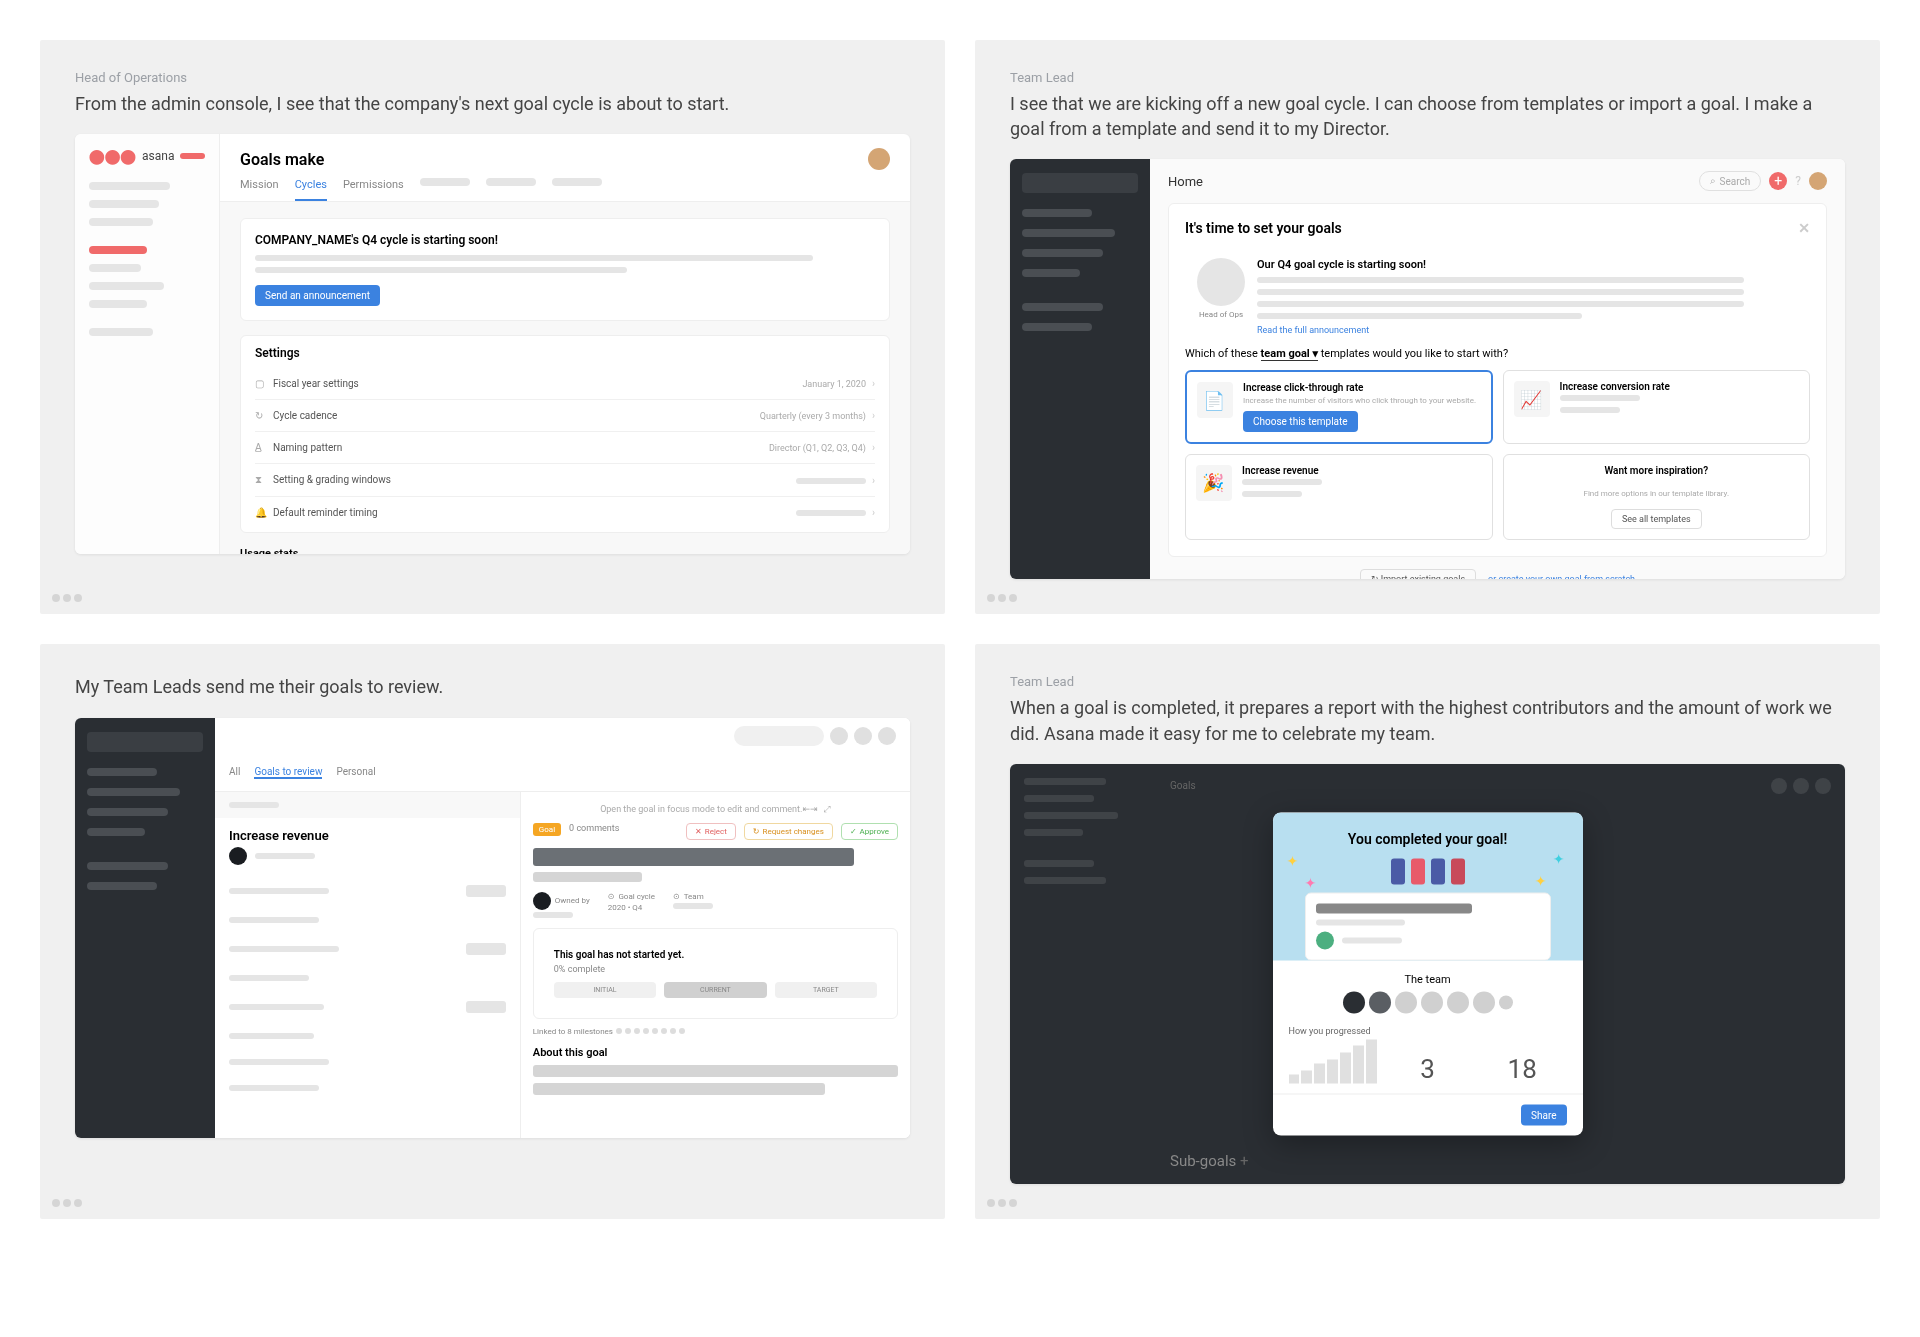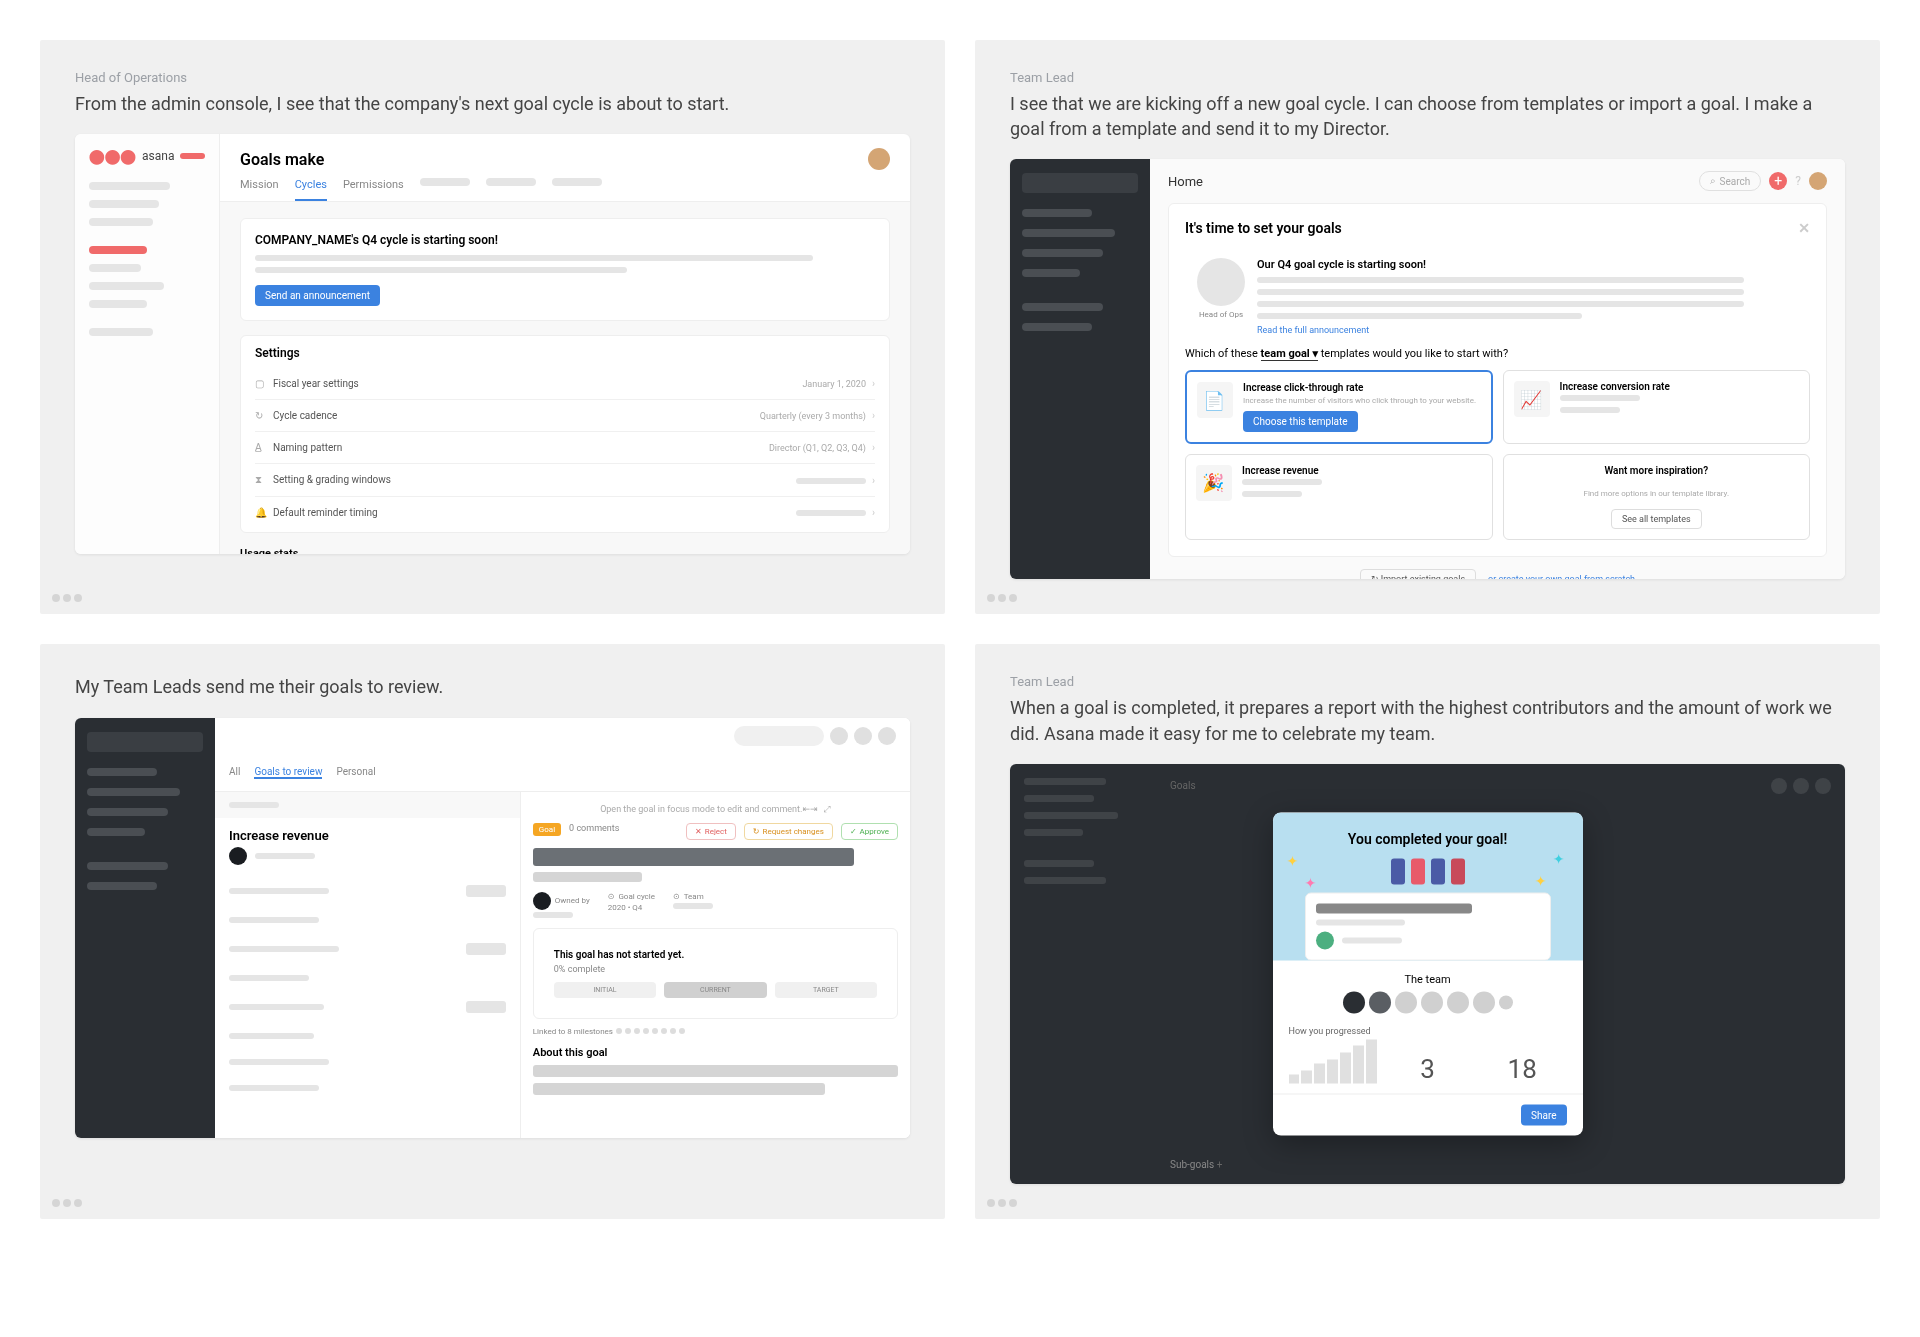--- a/index.html
+++ b/index.html
@@ -122,21 +122,21 @@
 .team-title { font-size: 11px; text-align: center; margin: 10px 0 6px; }
 .team-dots { display: flex; justify-content: center; gap: 4px; margin-bottom: 12px; }
 .tdot { width: 22px; height: 22px; border-radius: 50%; background: #d0d0d0; }
 .tdot.d1 { background: #2a2e33; }
 .tdot.d2 { background: #5a5e63; }
 .stats { display: grid; grid-template-columns: 1fr 1fr 1fr; gap: 6px; padding: 0 16px 10px; align-items: end; }
 .chart-mini { height: 44px; display: flex; align-items: flex-end; gap: 2px; }
 .chart-mini div { flex: 1; background: #e0e0e0; }
 .stat-num { font-size: 26px; color: #555; text-align: center; }
 .p4-foot { display: flex; justify-content: flex-end; padding: 10px 16px; border-top: 1px solid #eee; }
-.sub-goals { position: absolute; bottom: 14px; left: 160px; font-size: 10px; color: #888; }
+.sub-goals { position: absolute; bottom: 14px; left: 160px; font-size: 15px; color: #888; }
 .dim-side { position: absolute; left: 0; top: 0; bottom: 0; width: 145px; padding: 14px; }
 .dim-side .r { background: rgba(255,255,255,0.1); height: 7px; border-radius: 3px; margin-bottom: 10px; }
 </style>
 </head>
 <body>
 
 <div class="grid">
 
 <div class="panel">
   <div class="role">Head of Operations</div>

